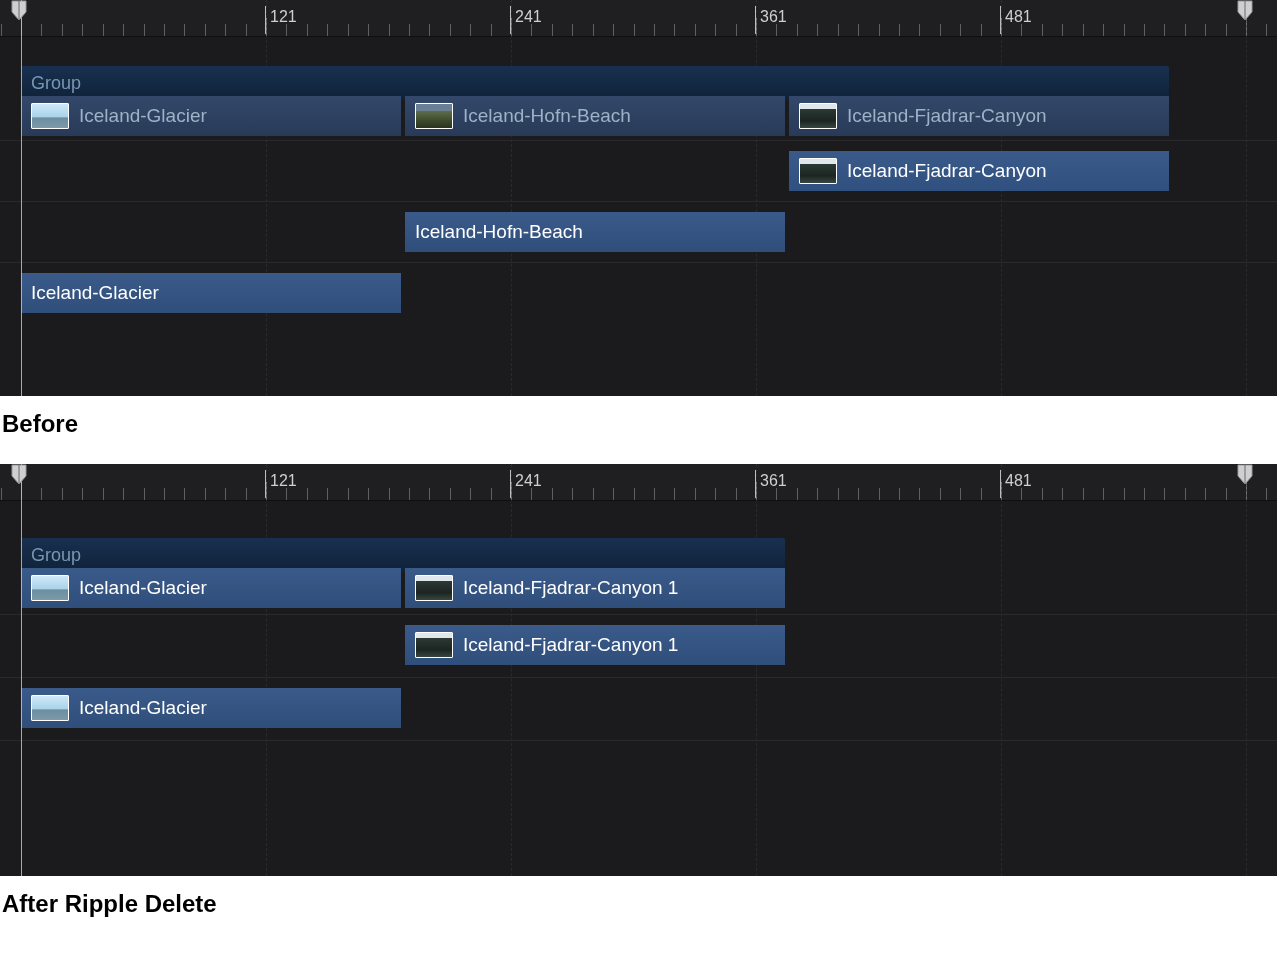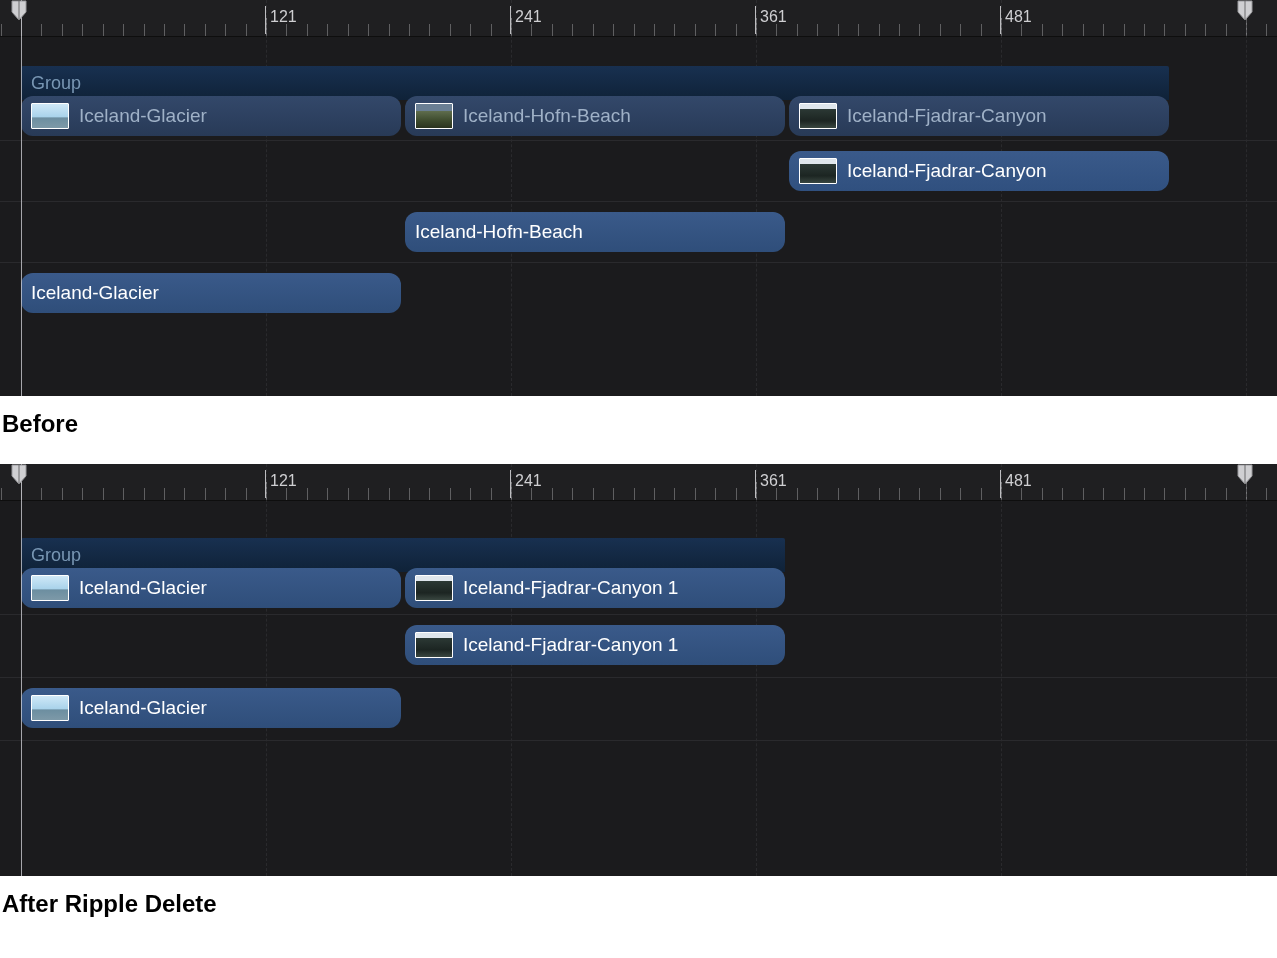--- a/index.html
+++ b/index.html
@@ -64,21 +64,21 @@
   .gridlines .vline {
     position: absolute;
     top: 0; bottom: 0;
     border-left: 1px dashed #3a3a3d;
     opacity: 0.5;
   }
   .clip {
     position: absolute;
     top: 4px;
     height: 40px;
-    border-radius: 12px;
+    border-radius: 0;
     display: flex;
     align-items: center;
     color: #e8ecf3;
     font-size: 19px;
     box-sizing: border-box;
     padding: 0 10px;
     overflow: hidden;
     white-space: nowrap;
   }
   .clip.group-header {

